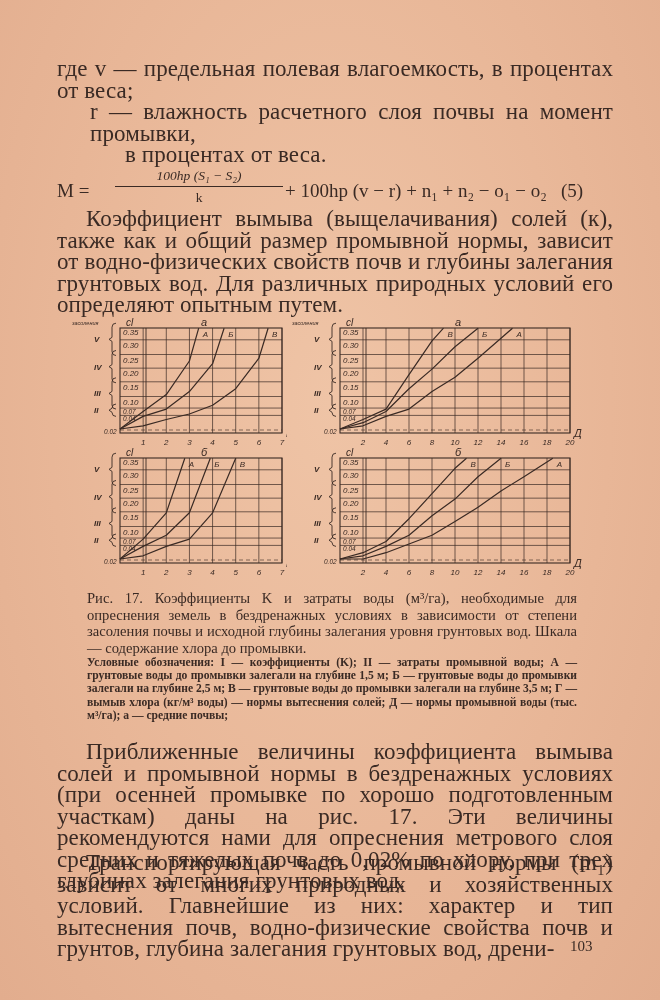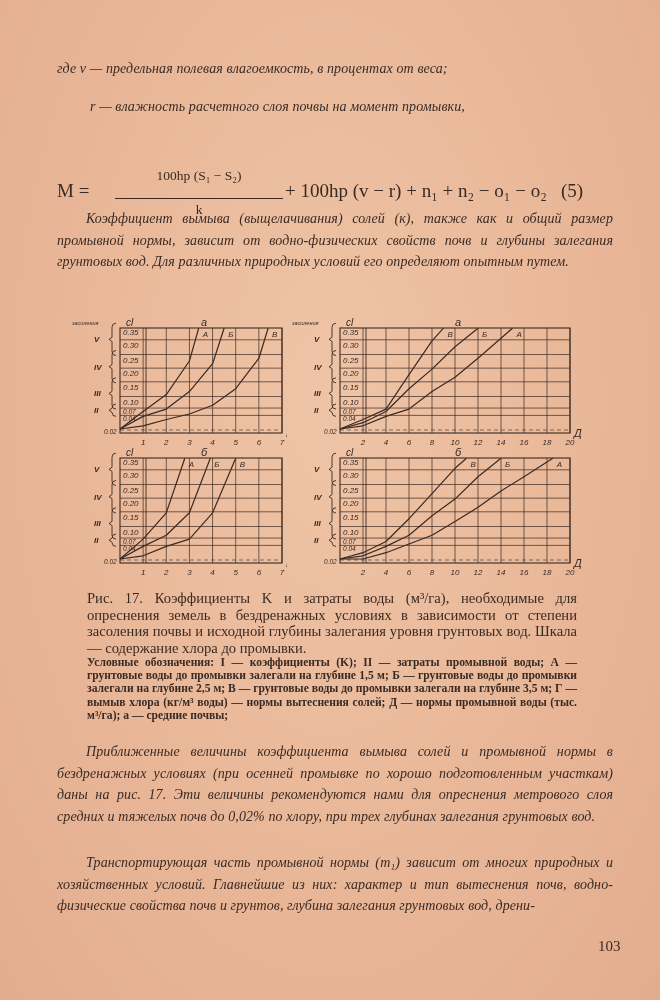--- a/index.html
+++ b/index.html
@@ -5,50 +5,51 @@
   html, body { margin:0; padding:0; }
   body {
     width:660px; height:1000px; overflow:hidden;
     background:#e9b99b;
     background-image: radial-gradient(ellipse at 50% 40%, #efc4a6 0%, #e8b697 60%, #e2ad8e 100%);
     font-family: "Liberation Serif", "DejaVu Serif", serif;
     color:#3a2a24;
     position:relative;
   }
   .page { position:absolute; left:57px; top:58px; width:556px; }
-  .p { font-size:14px; line-height:21.5px; margin:0; text-align:justify; letter-spacing:0.1px;font-style:italic; }
+  .p { font-size:23px; line-height:21.5px; margin:0; text-align:justify; letter-spacing:0.1px; }
   .indent { text-indent:29px; }
   .nl { display:block; }
   .where1 { padding-left:0; }
-  .where2 { padding-left:33px;margin-top:16px; }
+  .where2 { padding-left:33px; }
   .where3 { padding-left:68px; }
   .formula { position:absolute; left:57px; top:168px; width:556px; height:44px; font-size:19px; }
   .formula .lhs { position:absolute; left:0; top:12px; }
   .formula .frac { position:absolute; left:58px; top:0; width:168px; text-align:center; }
-  .formula .num { font-size:13.5px; display:block; border-bottom:1.2px solid #3a2a24; padding-bottom:14px; }
+  .formula .num { font-size:13.5px; display:block; border-bottom:1.2px solid #3a2a24; padding-bottom:2px;font-style:italic; }
   .formula .den { font-size:13.5px; display:block; padding-top:3px; }
   .formula .rhs { position:absolute; left:228px; top:12px; white-space:nowrap; }
   .formula .eqno { position:absolute; left:504px; top:12px; }
   .fig { position:absolute; left:72px; top:318px; width:510px; height:270px; }
   .fig svg { position:absolute; }
   .caption { position:absolute; left:87px; top:590px; width:490px; font-size:14.6px; line-height:16.5px; text-align:justify;font-family:Liberation Serif, serif; }
   .legend { position:absolute; left:87px; top:656px; width:490px; font-size:11.6px; line-height:13.2px; text-align:justify;font-weight:bold; }
   .center { text-align:center; display:block; }
   .body2 { position:absolute; left:57px; top:741px; width:556px; }
   .body3 { position:absolute; left:57px; top:852px; width:556px; }
-  .pageno { position:absolute; left:598px; top:938px; font-size:15px; }
+  .pageno { position:absolute; left:570px; top:938px; font-size:15px; }
   svg text { font-family:"Liberation Sans", "DejaVu Sans", sans-serif; font-style:italic; fill:#3a2a24; }
 </style>
 </head>
 <body>
 
 <div class="page">
   <p class="p">
     <span class="nl where1">где v — предельная полевая влагоемкость, в процентах от веса;</span>
     <span class="nl where2">r — влажность расчетного слоя почвы на момент промывки,</span>
+    <span class="nl where3">в процентах от веса.</span>
   </p>
 </div>
 
 <div class="formula">
   <span class="lhs">M =</span>
   <span class="frac">
     <span class="num">100hp (S₁ − S₂)</span>
     <span class="den">k</span>
   </span>
   <span class="rhs">+ 100hp (v − r) + n₁ + n₂ − o₁ − o₂</span>

